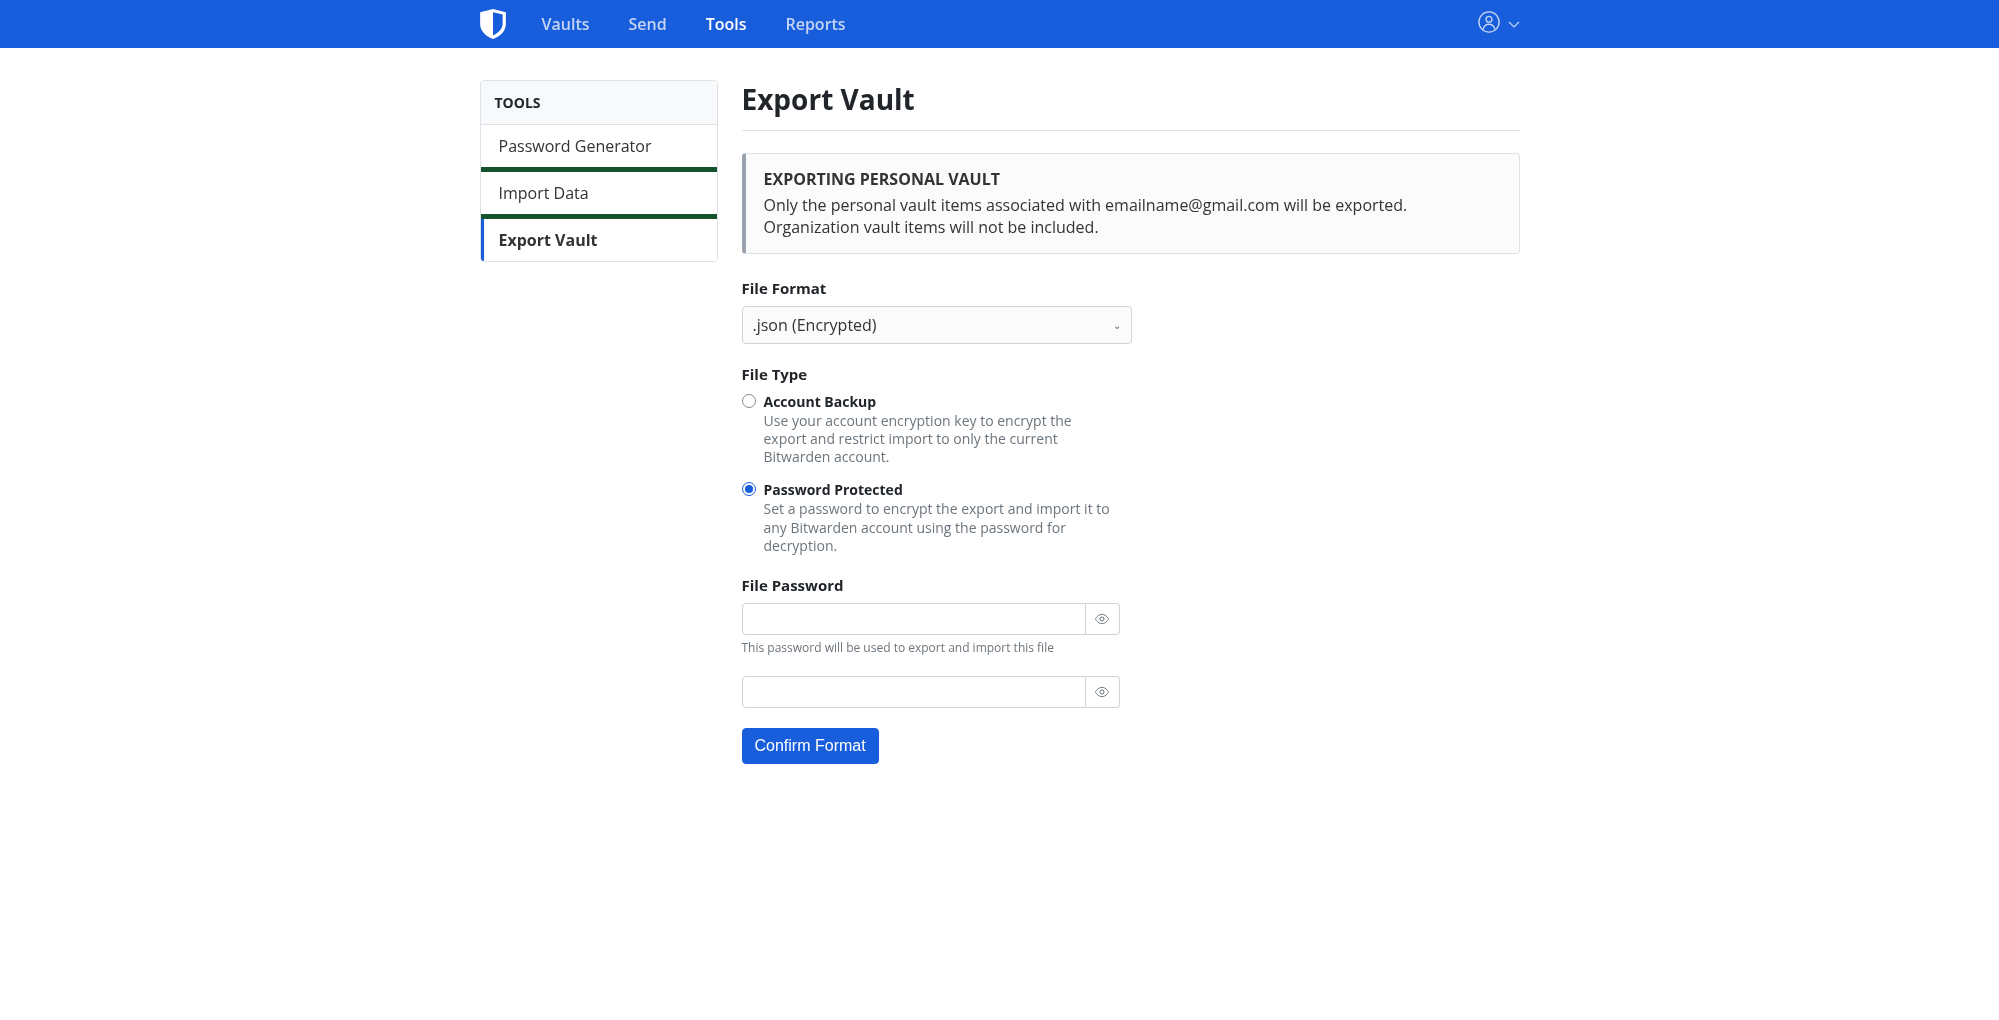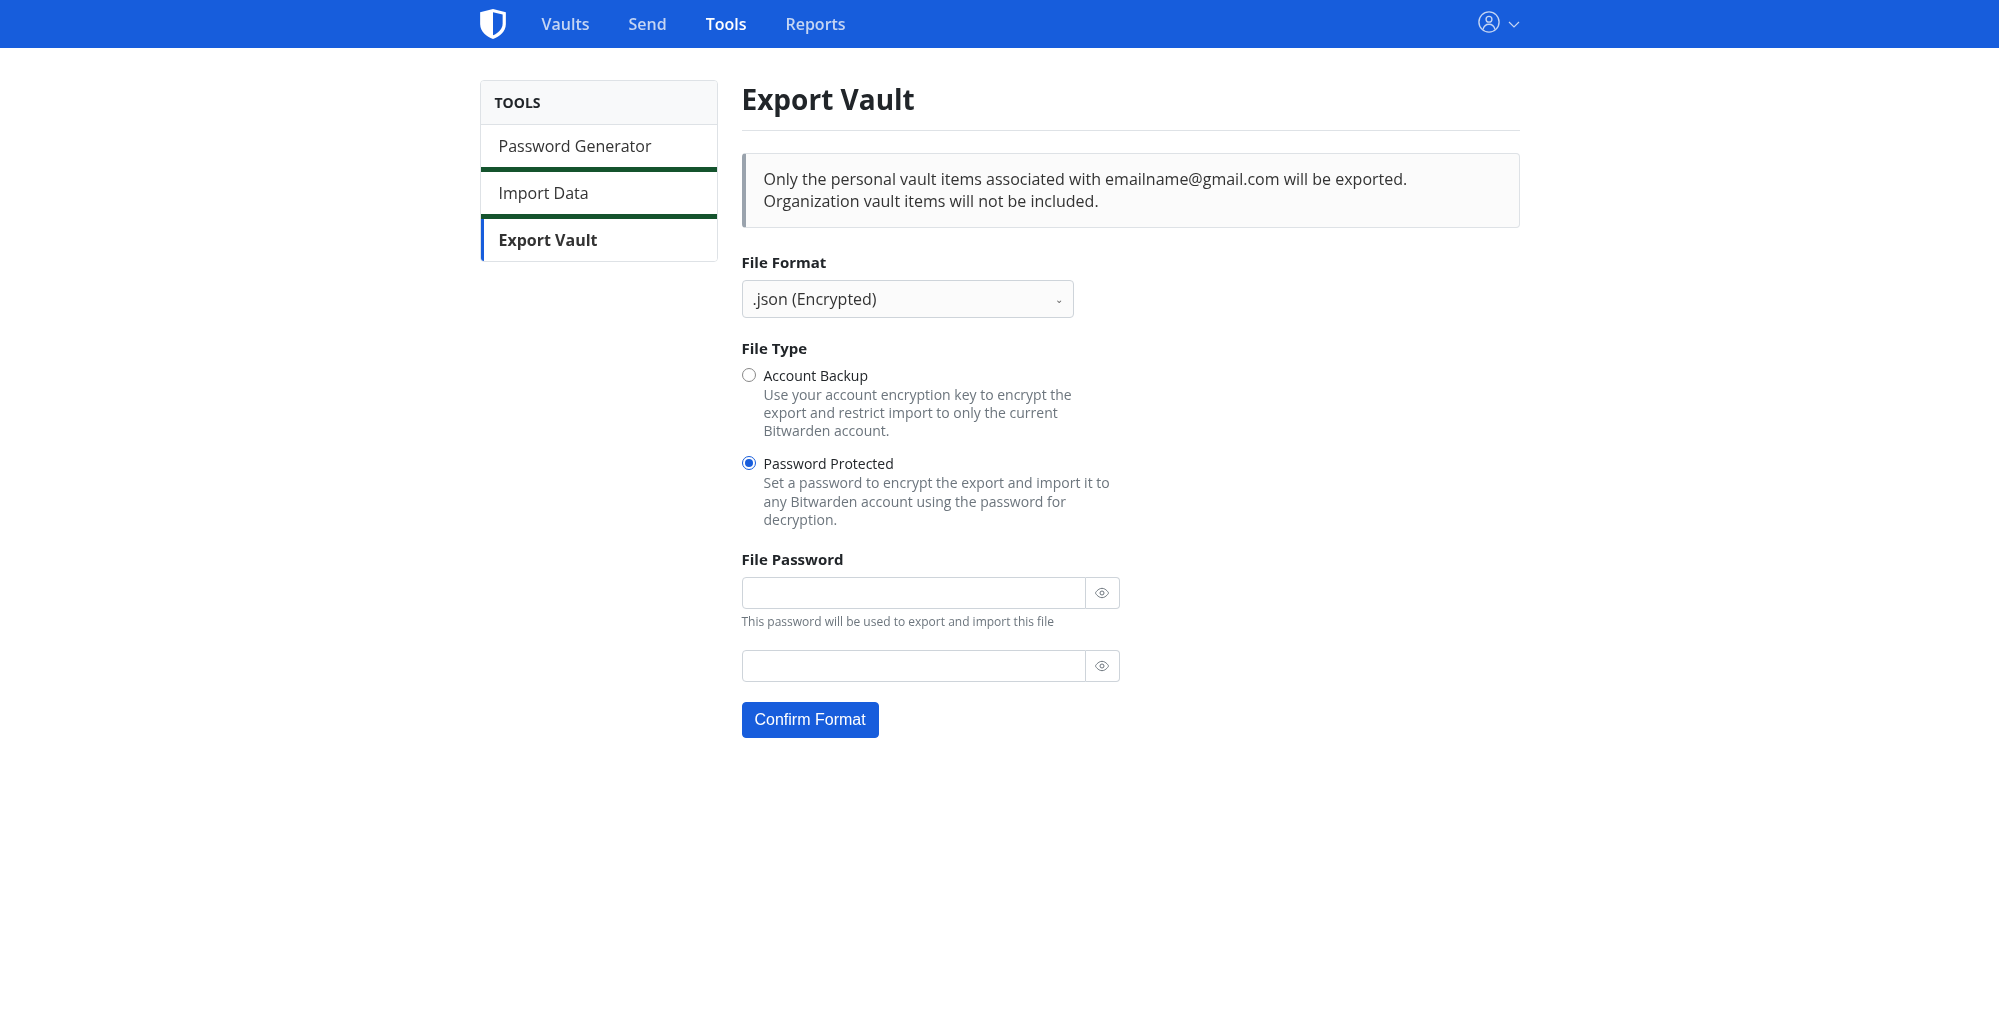--- a/index.html
+++ b/index.html
@@ -106,21 +106,21 @@
   font-size: 16px;
   margin-bottom: 4px;
   color: #333;
 }
 .callout-body { font-size: 16px; color: #333; line-height: 1.4; }
 
 .form-group { margin-bottom: 20px; }
 .form-label { font-weight: 700; font-size: 15px; margin-bottom: 8px; display: block; }
 .select-wrap {
   position: relative;
-  width: 332px;
+  width: 390px;
 }
 .select {
   width: 100%;
   border: 1px solid #ced4da;
   border-radius: 4px;
   padding: 7px 26px 7px 10px;
   font-size: 16px;
   background: #fbfbfb;
   color: #333;
   appearance: none;
@@ -141,21 +141,21 @@
 .radio-dot {
   width: 14px; height: 14px; border: 1px solid #888; border-radius: 50%;
   flex-shrink: 0; margin-top: 2px; position: relative;
 }
 .radio-dot.checked { border-color: #175ddc; }
 .radio-dot.checked::after {
   content: ''; position: absolute; width: 8px; height: 8px; background: #175ddc;
   border-radius: 50%; top: 2px; left: 2px;
 }
 .radio-content { flex: 1; }
-.radio-title { font-weight: 400; font-size: 14px; color: #212529; }
+.radio-title { font-weight: 700; font-size: 14px; color: #212529; }
 .radio-desc { color: #6c757d; font-size: 14px; line-height: 1.3; margin-top: 1px; }
 
 .input-row {
   display: flex;
   width: 378px;
 }
 .text-input {
   flex: 1;
   border: 1px solid #ced4da;
   border-radius: 4px 0 0 4px;
@@ -230,20 +230,21 @@
       <div class="side-item">Import Data</div>
       <div class="side-item active">Export Vault</div>
     </div>
   </aside>
 
   <main class="main">
     <h1 class="page-title">Export Vault</h1>
     <hr class="hr">
 
     <div class="callout">
+      <div class="callout-title">Exporting Personal Vault</div>
       <div class="callout-body">Only the personal vault items associated with emailname@gmail.com will be exported. Organization vault items will not be included.</div>
     </div>
 
     <div class="form-group">
       <label class="form-label">File Format</label>
       <div class="select-wrap">
         <div class="select">.json (Encrypted)</div>
         <span class="select-chev">⌄</span>
       </div>
     </div>

